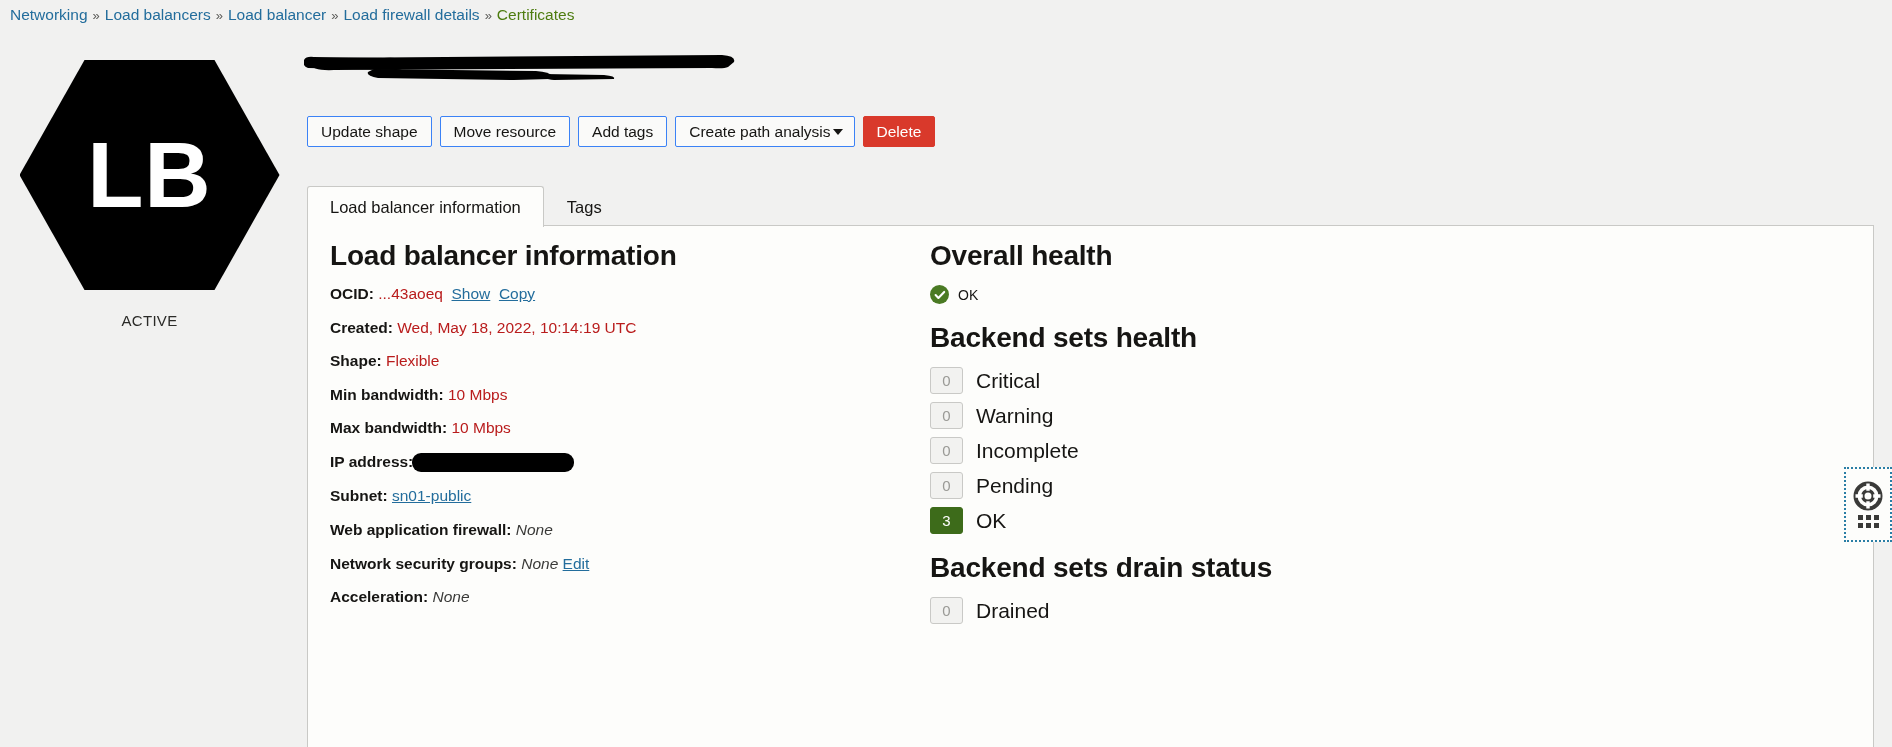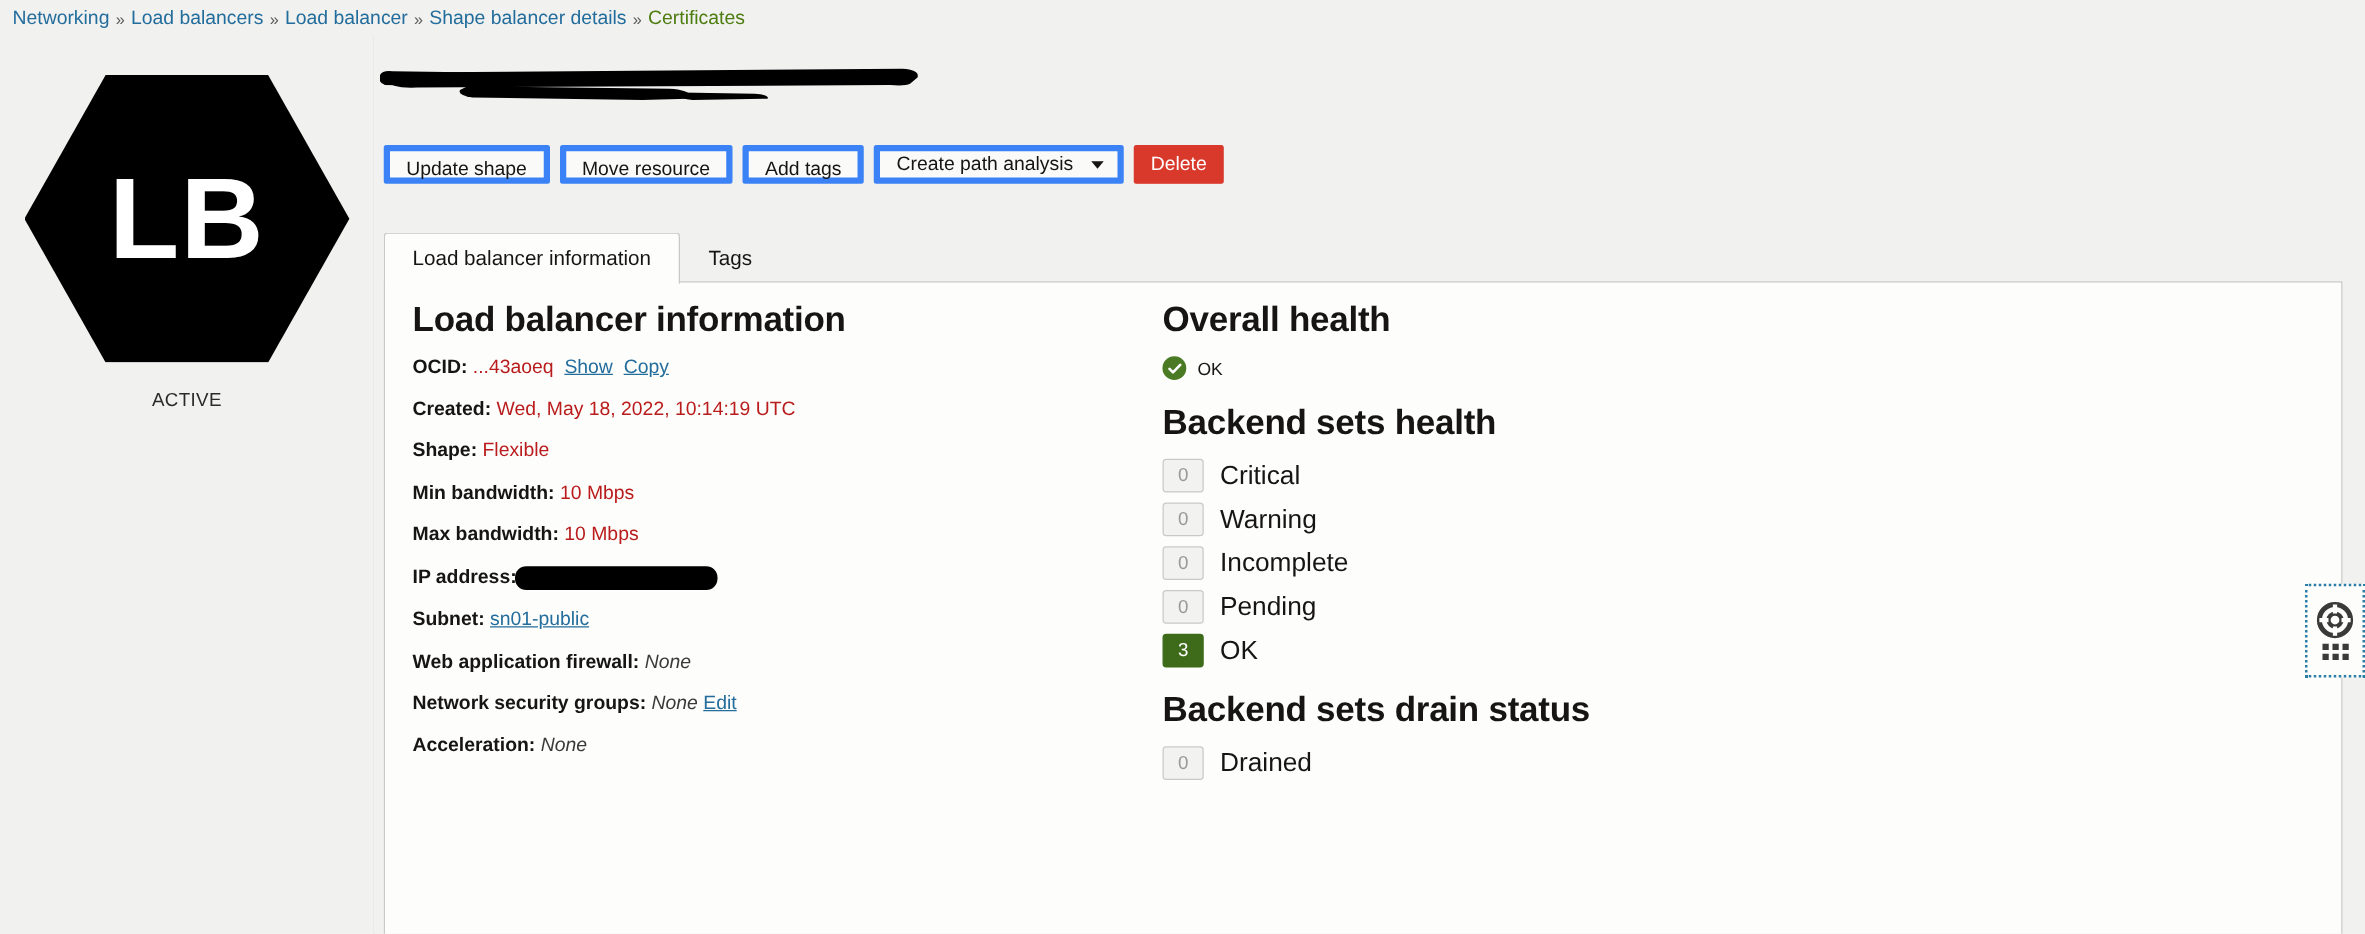--- a/index.html
+++ b/index.html
@@ -117,33 +117,33 @@
     top: 88px;
     display: flex;
     align-items: center;
     gap: 8px;
   }
   .btn {
     font-family: "Liberation Sans", sans-serif;
     font-size: 15.5px;
     color: #161513;
     background: #fafaf9;
-    border: 5px solid #3b82f6;
+    border: 1px solid #3b82f6;
     border-radius: 2px;
     padding: 0 13px;
     height: 31px;
     line-height: 29px;
     cursor: pointer;
     white-space: nowrap;
     box-sizing: border-box;
   }
   .btn-split {
     display: inline-flex;
     align-items: center;
-    gap: 14px;
+    gap: 2px;
     padding-right: 11px;
   }
   .caret {
     width: 0; height: 0;
     border-left: 5.5px solid transparent;
     border-right: 5.5px solid transparent;
     border-top: 6.5px solid #161513;
     display: block;
   }
   .btn-delete {
@@ -330,21 +330,21 @@
 </head>
 <body>
 
 <div class="breadcrumb">
   <span class="crumb-link">Networking</span>
   <span class="crumb-sep">»</span>
   <span class="crumb-link">Load balancers</span>
   <span class="crumb-sep">»</span>
   <span class="crumb-link">Load balancer</span>
   <span class="crumb-sep">»</span>
-  <span class="crumb-link">Shape balancer details</span>
+  <span class="crumb-link">Load firewall details</span>
   <span class="crumb-sep">»</span>
   <span class="crumb-current">Certificates</span>
 </div>
 
 <div class="left-col">
   <div class="hex-wrap">
     <div class="hex">
       <span class="hex-label">LB</span>
     </div>
   </div>

